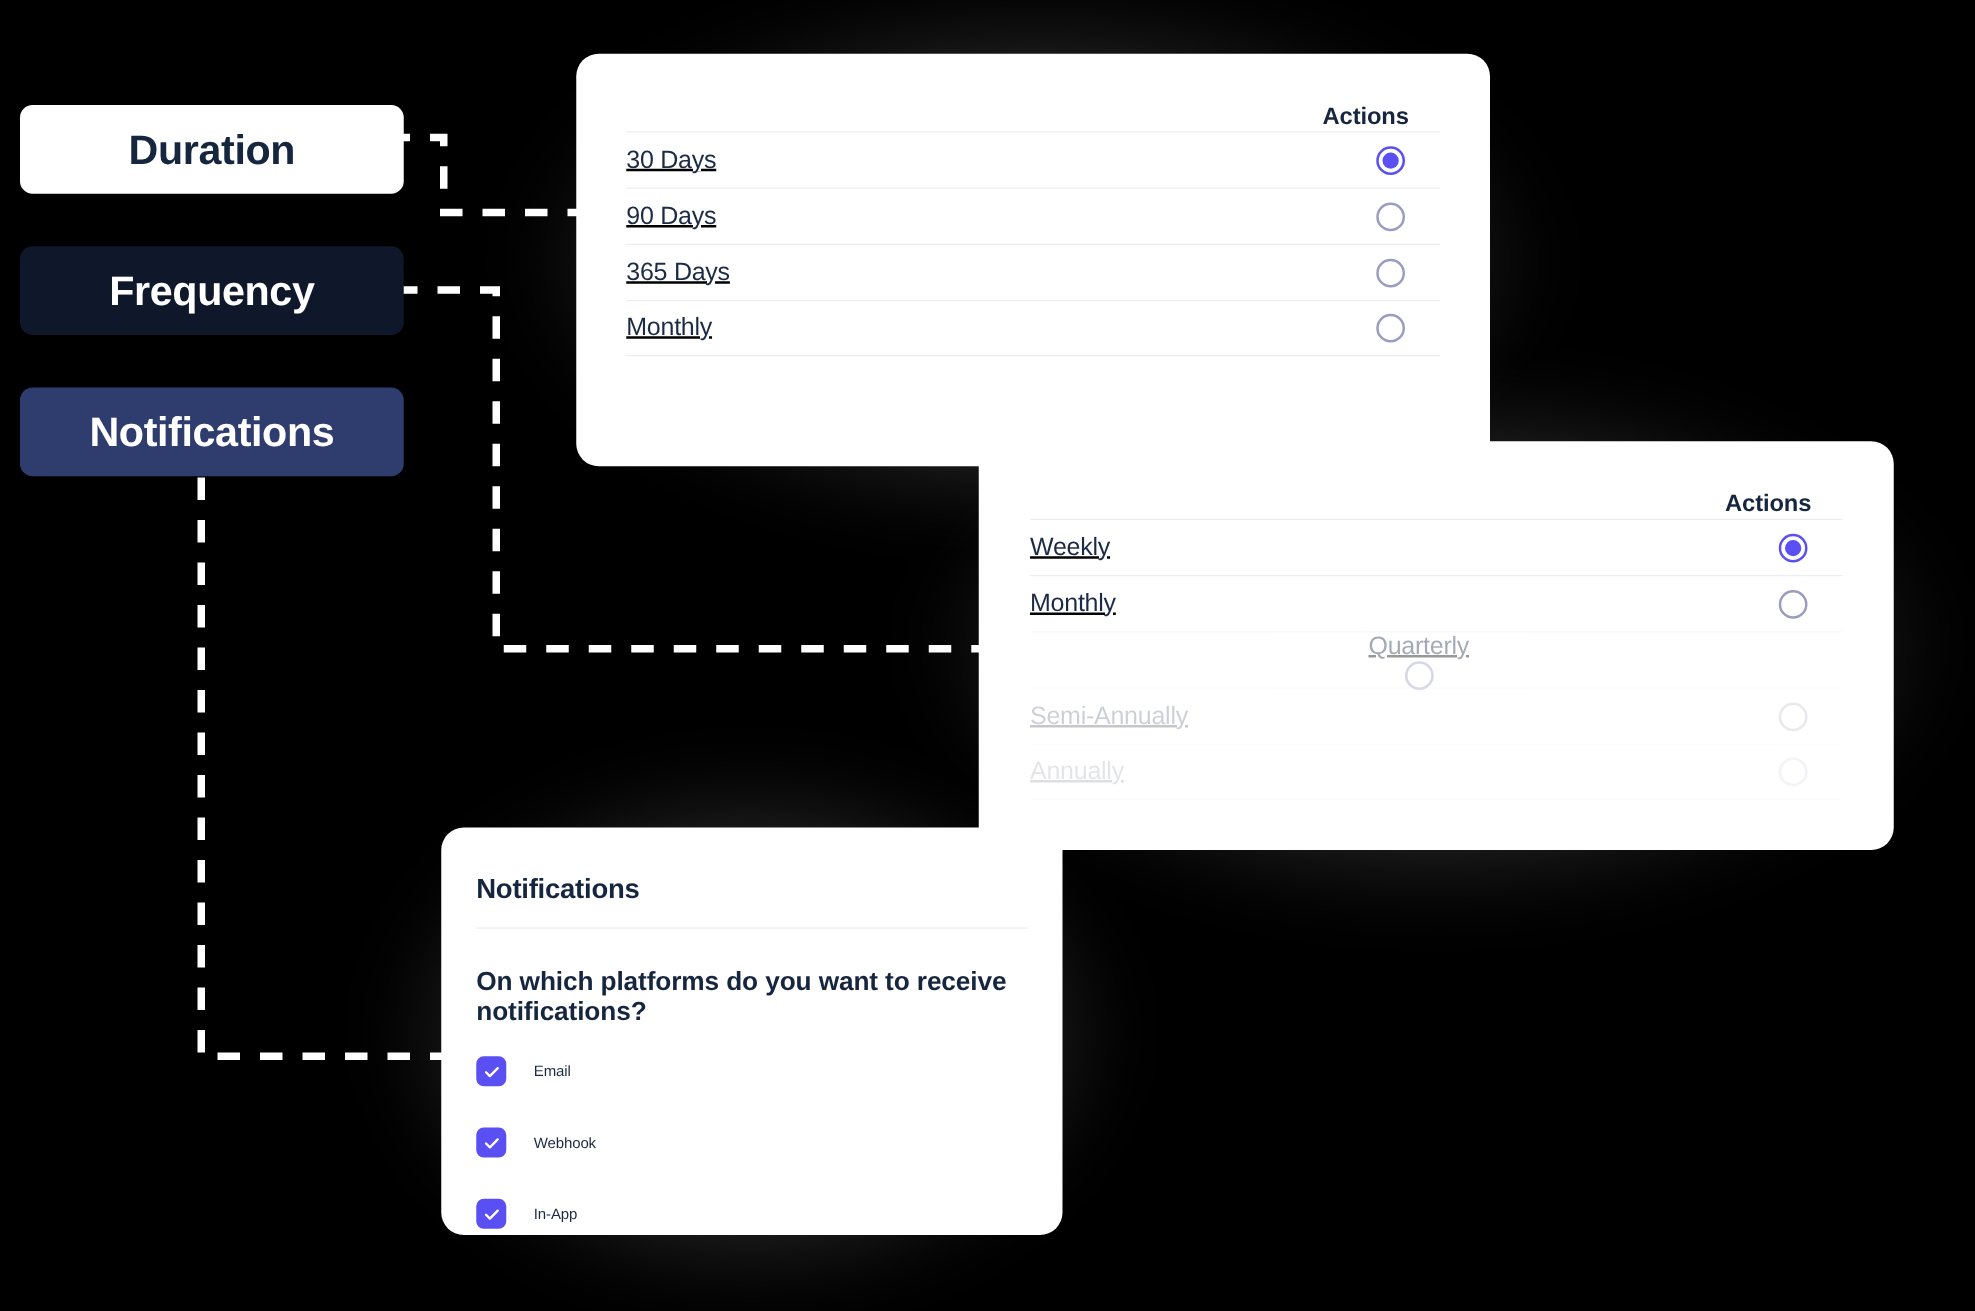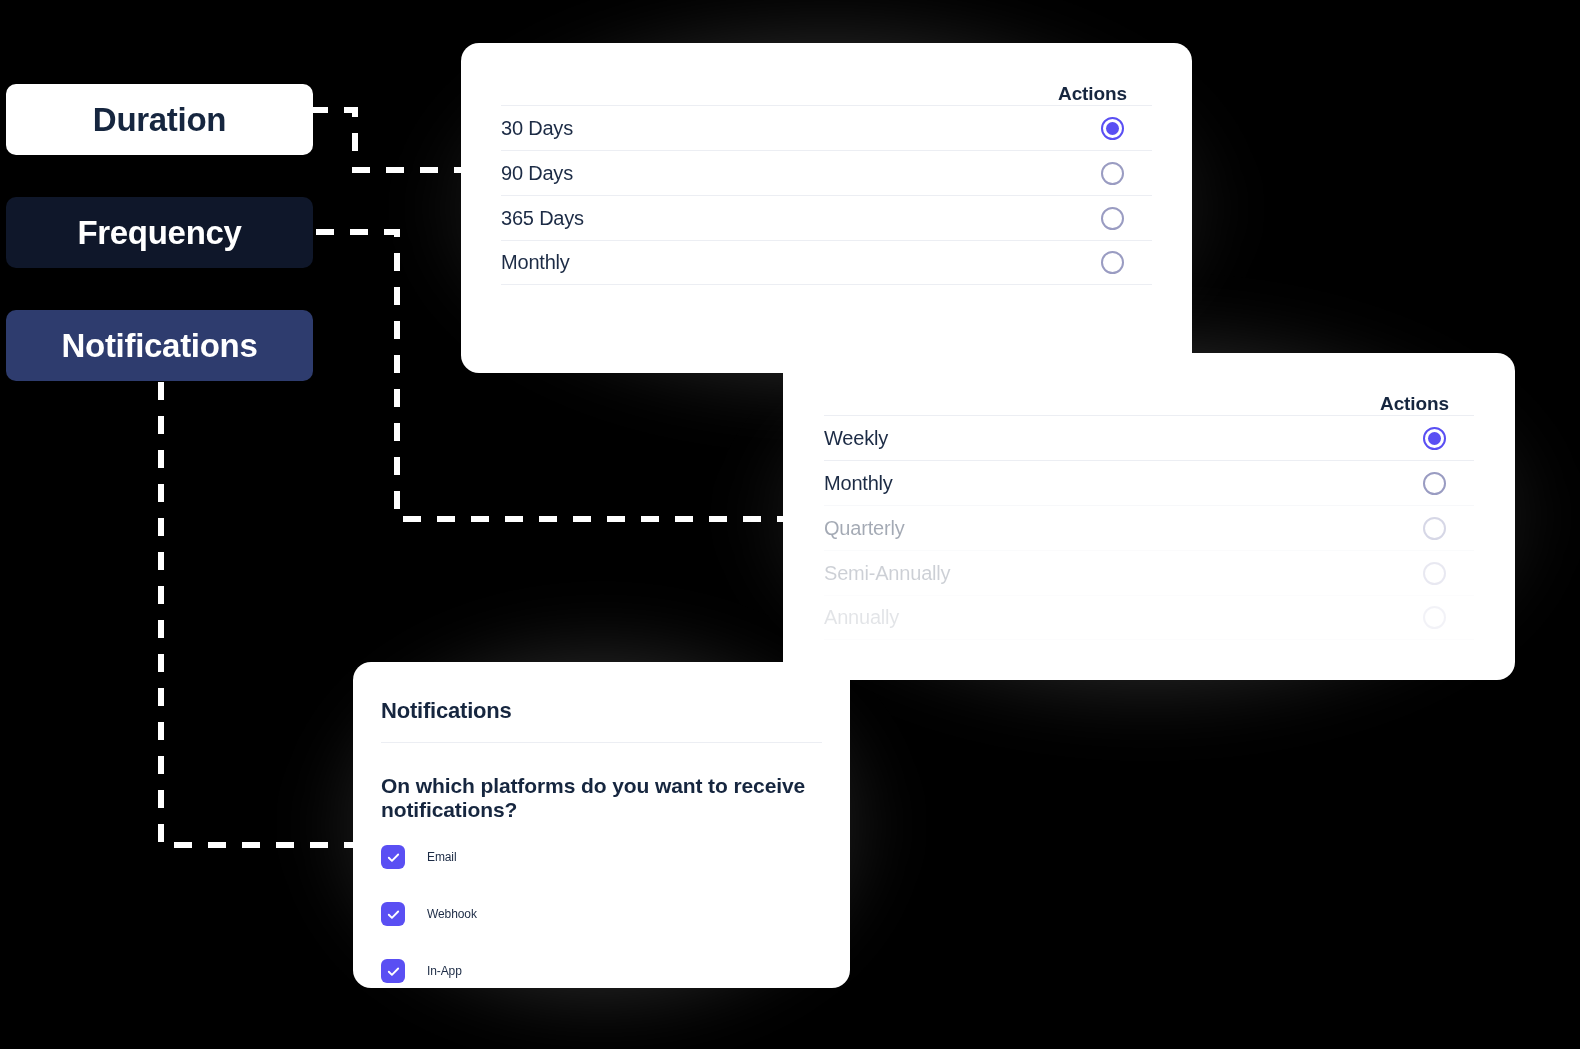--- a/index.html
+++ b/index.html
@@ -13,21 +13,21 @@
 
   
   .pill {
     position: absolute;
     display: flex; align-items: center; justify-content: center;
     border-radius: 10px;
     font-weight: 700;
     font-size: 33px;
     letter-spacing: -0.3px;
     height: 71px;
-    left: 6px;
+    left: 16px;
     width: 307px;
     z-index: 40;
   }
   .pill-duration      { top: 84px;  background: #ffffff; color: #16263f; }
   .pill-frequency     { top: 197px; background: #0f172a; color: #ffffff; }
   .pill-notifications { top: 310px; background: #2e3c6e; color: #ffffff; }
 
   
   .connectors {
     position: absolute; left: 0; top: 0;
@@ -87,20 +87,21 @@
   .table-head .col-actions {
     font-size: 19px; font-weight: 700; color: #16263f;
     letter-spacing: -0.1px;
   }
 
   .opt-row {
     display: flex; align-items: center; justify-content: space-between;
     height: 45px;
     border-top: 1px solid #eceef3;
     padding-right: 28px;
+    text-decoration: underline;
   }
   .opt-row:last-child { border-bottom: 1px solid #eceef3; }
   .opt-label {
     font-size: 20px; color: #1c2b45; letter-spacing: -0.2px;
   }
 
   .radio {
     width: 23px; height: 23px; border-radius: 50%;
     border: 2px solid #9a9cc2;
     background: #ffffff;
@@ -113,21 +114,21 @@
   .radio.checked::after {
     content: "";
     position: absolute; left: 50%; top: 50%;
     width: 13px; height: 13px;
     margin: -6.5px 0 0 -6.5px;
     border-radius: 50%;
     background: #5a4ff3;
   }
 
   
-  .opt-row.dim1 { opacity: 0.40; }
+  .opt-row.dim1 { opacity: 0.40; flex-direction: column; }
   .opt-row.dim2 { opacity: 0.22; }
   .opt-row.dim3 { opacity: 0.12; }
 
   
   .notif-title {
     font-size: 22px; font-weight: 700; color: #16263f;
     padding: 36px 0 18px 28px;
     letter-spacing: -0.2px;
   }
   .notif-divider { height: 1px; background: #eceef3; margin: 0 28px; }

